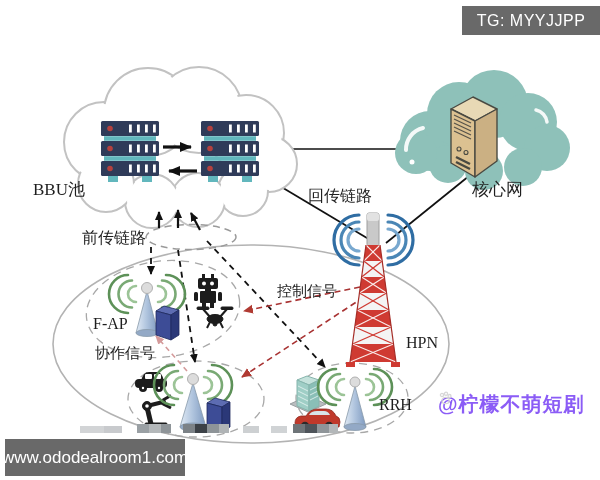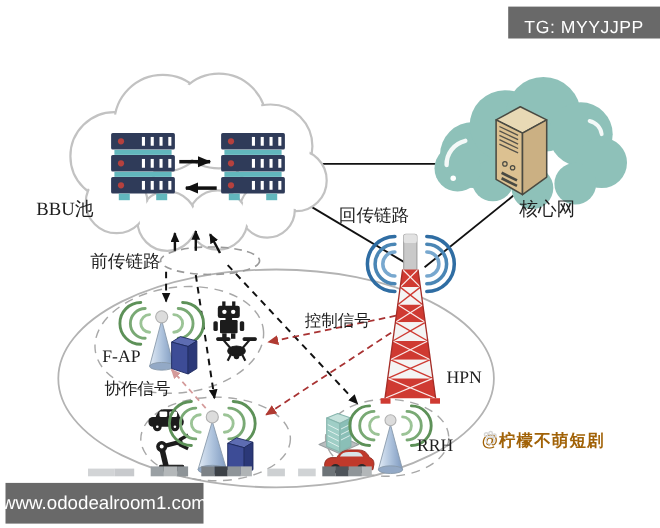--- a/index.html
+++ b/index.html
@@ -1,24 +1,24 @@
 <!DOCTYPE html>
 <html><head>
 <meta charset="utf-8">
 <style>
   html,body{margin:0;padding:0;}
   #stage{position:relative;width:600px;height:480px;background:#ffffff;overflow:hidden;
          font-family:"Liberation Sans", sans-serif;}
   #stage svg{position:absolute;left:0;top:0;}
   .wm-box{position:absolute;background:#696969;color:#fff;display:flex;align-items:center;justify-content:center;
           font-family:"Liberation Sans", sans-serif;}
-  #wm-tg{left:462px;top:6px;width:138px;height:29px;font-size:16px;letter-spacing:.5px;align-items:flex-end;}
+  #wm-tg{left:462px;top:6px;width:138px;height:29px;font-size:16px;letter-spacing:.5px;}
   #wm-site{left:5px;top:439px;width:180px;height:37px;font-size:17px;}
   #wm-credit{position:absolute;left:438px;top:391px;display:flex;align-items:center;gap:3px;
-             color:#a16207;font-size:15px;font-weight:bold;letter-spacing:1px;
+             color:#8b5cf6;font-size:20px;font-weight:bold;letter-spacing:1px;
              font-family:"Liberation Sans", sans-serif;}
   .diagram-label{font-family:"Liberation Serif","DejaVu Serif",serif;fill:#1e1e1e;}
 </style>
 </head>
 <body>
 
 <div id="stage">
 <svg width="600" height="480" viewBox="0 0 600 480">
   <defs>
     <marker id="ah-s" markerUnits="userSpaceOnUse" markerWidth="10" markerHeight="10" refX="8" refY="4" orient="auto">

